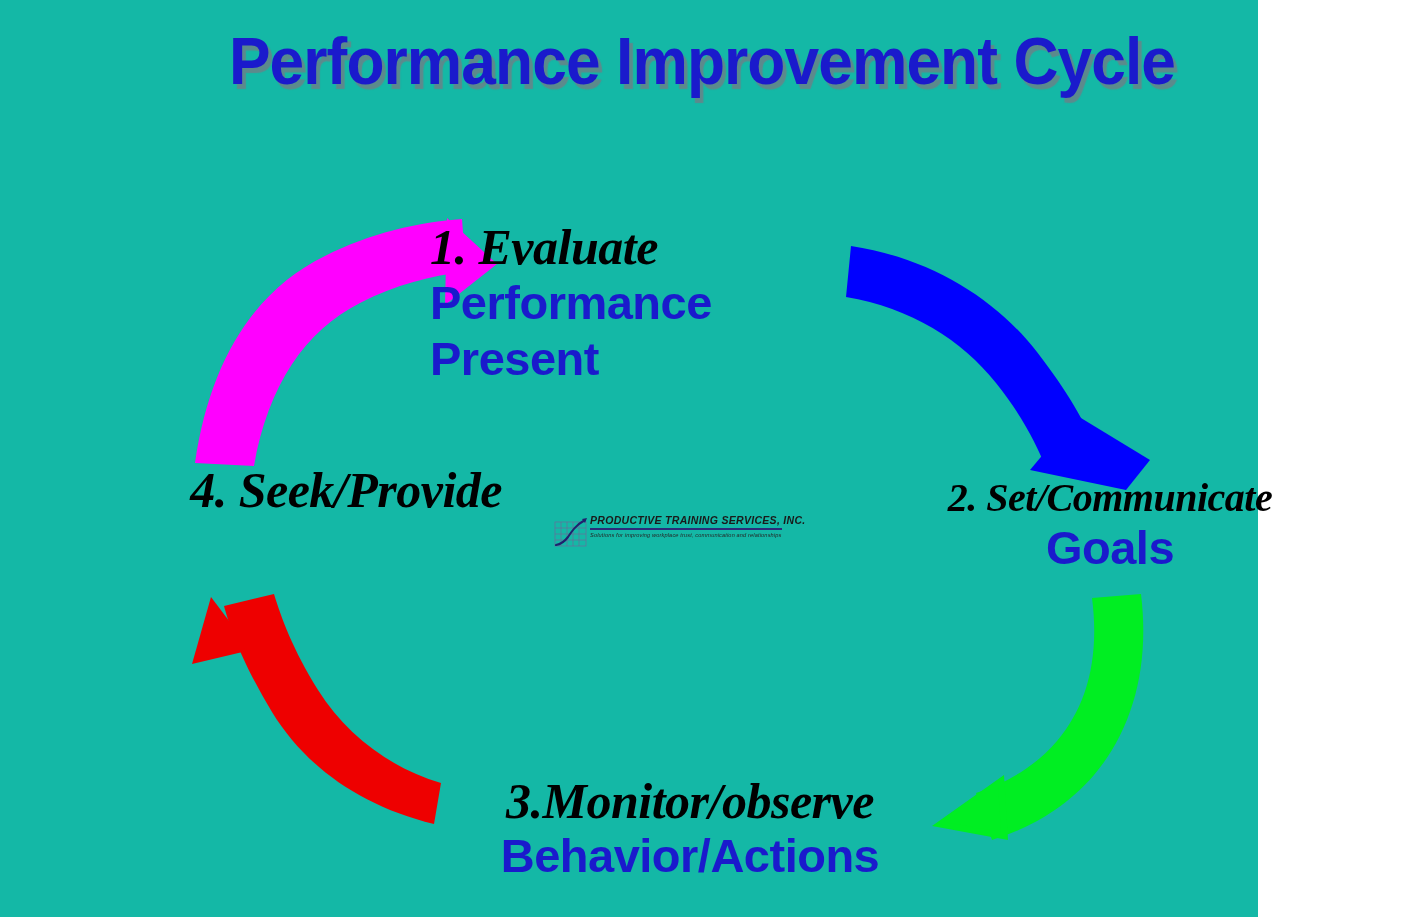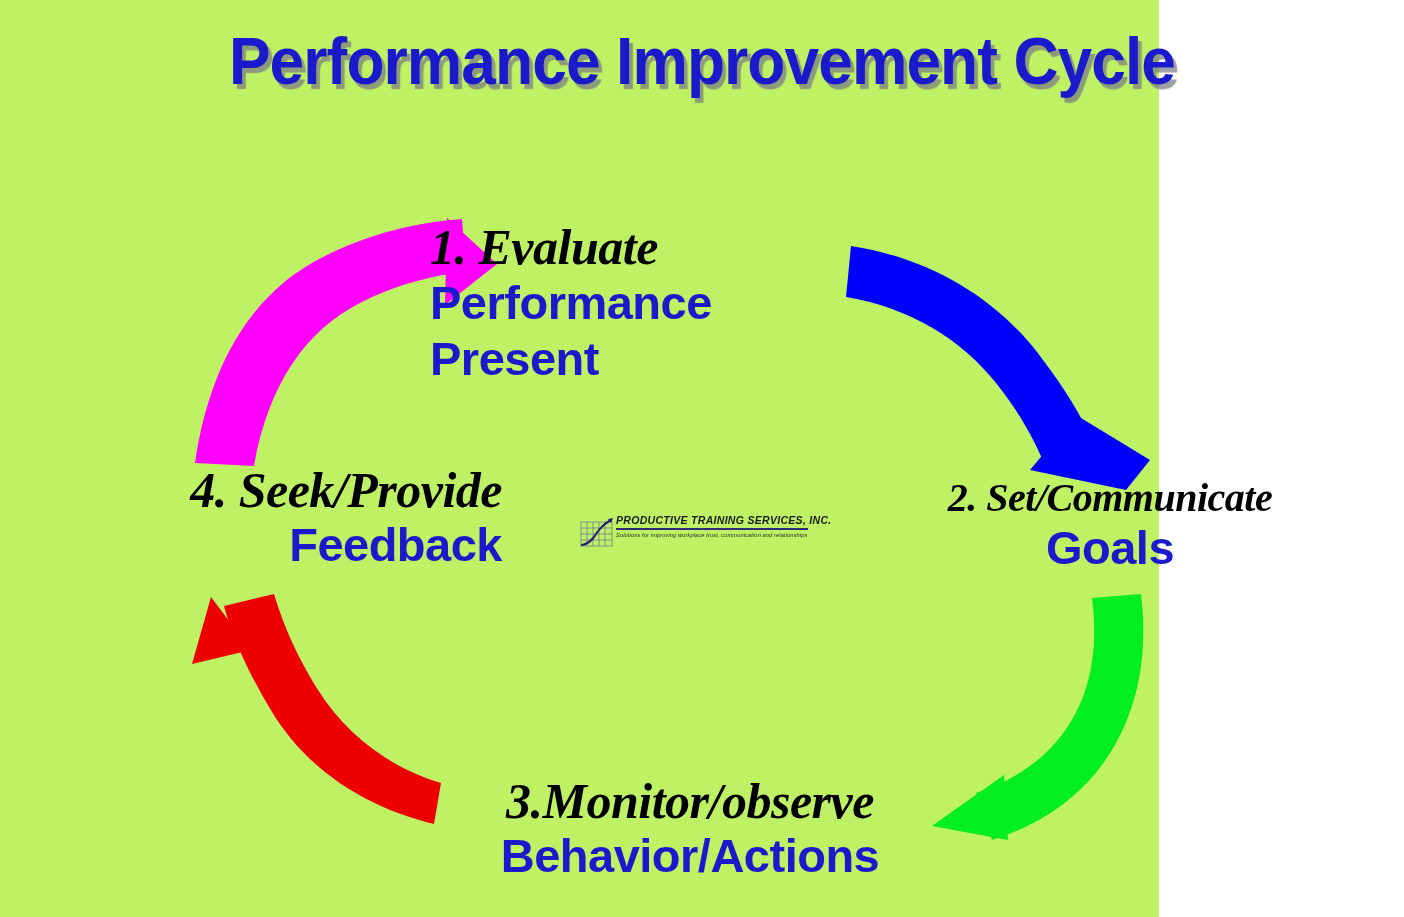--- a/index.html
+++ b/index.html
@@ -10,23 +10,23 @@
   body {
     width: 1404px;
     height: 917px;
     overflow: hidden;
     font-family: "Liberation Sans", sans-serif;
     position: relative;
   }
 
   #canvas {
     position: relative;
-    width: 1159px;
+    width: 1258px;
     height: 917px;
-    background: #bef264;
+    background: #14b8a6;
   }
 
   
   #title {
     position: absolute;
     left: 0;
     top: 26px;
     width: 1404px;
     text-align: center;
     font-family: "Liberation Sans", sans-serif;
@@ -105,21 +105,21 @@
     top: 465px;
     width: 480px;
     text-align: right;
   }
   #step-4 .step-head { font-size: 50px; letter-spacing: -0.5px; }
   #step-4 .step-sub  { font-size: 47px; margin-top: 5px; letter-spacing: -0.5px; }
 
   
   #logo {
     position: absolute;
-    left: 580px;
+    left: 554px;
     top: 514px;
     width: 228px;
     height: 44px;
   }
   #logo-graph {
     position: absolute;
     left: 0;
     top: 4px;
     width: 34px;
     height: 30px;
@@ -226,21 +226,20 @@
     <div class="step-sub">Goals</div>
   </div>
 
   <div class="step" id="step-3">
     <div class="step-head">3.Monitor/observe</div>
     <div class="step-sub">Behavior/Actions</div>
   </div>
 
   <div class="step" id="step-4">
     <div class="step-head">4. Seek/Provide</div>
-    <div class="step-sub">Feedback</div>
   </div>
 
   <div id="logo">
     <svg id="logo-graph" viewBox="0 0 34 30" xmlns="http://www.w3.org/2000/svg">
       <g stroke="#6a6a9a" stroke-width="0.7" fill="none">
         <rect x="1" y="4" width="31" height="24"></rect>
         <line x1="1" y1="10" x2="32" y2="10"></line>
         <line x1="1" y1="16" x2="32" y2="16"></line>
         <line x1="1" y1="22" x2="32" y2="22"></line>
         <line x1="7" y1="4" x2="7" y2="28"></line>

